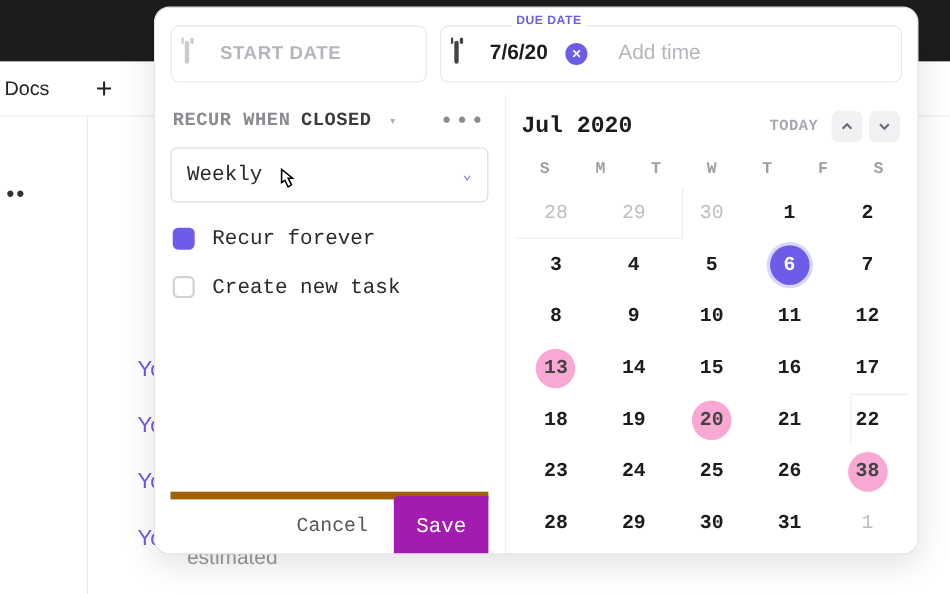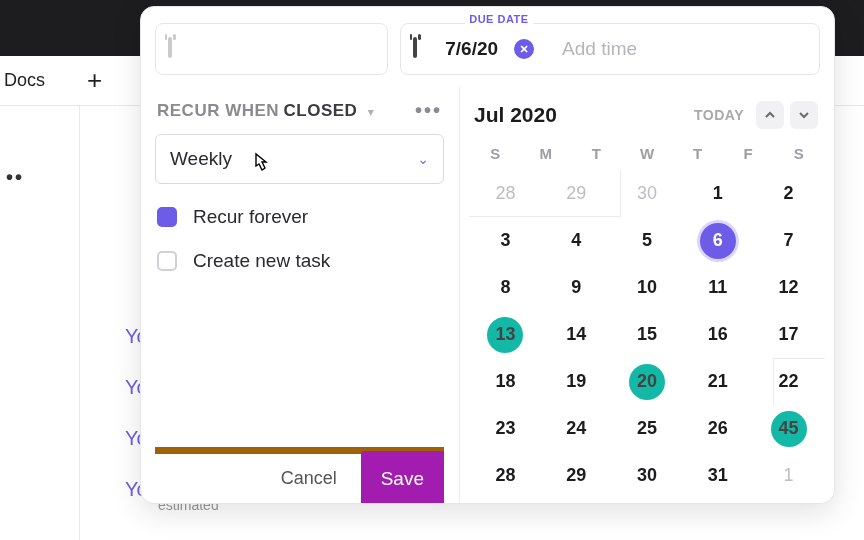--- a/index.html
+++ b/index.html
@@ -65,24 +65,24 @@
     top: 325px;
     display: flex;
     flex-direction: column;
     gap: 28px;
     color: #6c5ce7;
     font-size: 20px;
     font-weight: 500;
   }
   .bg-est {
     position: absolute;
-    left: 158px;
+    left: 170px;
     top: 497px;
     color: #999;
-    font-size: 14px;
+    font-size: 19px;
   }
   .dialog {
     position: absolute;
     left: 140px;
     top: 6px;
     width: 695px;
     height: 498px;
     background: #fff;
     border: 1px solid #e6e6ea;
     border-radius: 14px;
@@ -180,20 +180,21 @@
   }
   .add-time {
     color: #b5b5bb;
     font-size: 19px;
     margin-left: 18px;
   }
   .main-row {
     display: flex;
     flex: 1;
     min-height: 0;
+    font-family: Liberation Mono, monospace;
   }
   .left-pane {
     width: 318px;
     border-right: 1px solid transparent;
     padding: 12px 14px 0 14px;
     display: flex;
     flex-direction: column;
     position: relative;
   }
   .recur-head {
@@ -368,21 +369,21 @@
     display: flex;
     align-items: center;
     justify-content: center;
   }
   .day.selected .circ {
     background: #6c5ce7;
     color: #fff;
     box-shadow: 0 0 0 3px rgba(108,92,231,0.25);
   }
   .day.recur .circ {
-    background: #14b8a6;
+    background: #f9a8d4;
     color: #444;
   }
   .prev-month-box {
     position: absolute;
     left: -1px;
     top: 0;
     width: calc(100% * 3 / 7);
     height: 47px;
     border: 1px solid #ececef;
     border-top: none;
@@ -417,20 +418,21 @@
   <span>Yo</span>
   <span>Yo</span>
 </div>
 <div class="bg-est">estimated</div>
 
 <div class="dialog">
 
   <div class="date-row">
     <div class="date-box">
       <span class="cal-icon"><span class="cal-icon-body"></span></span>
+      <span class="start-ph">START DATE</span>
     </div>
     <div class="date-box due-box">
       <span class="due-label">DUE DATE</span>
       <span class="cal-icon cal-icon-dark"><span class="cal-icon-body"></span></span>
       <span class="due-val">7/6/20</span>
       <span class="clear-btn">✕</span>
       <span class="add-time">Add time</span>
     </div>
   </div>
 
@@ -584,21 +586,21 @@
           <div class="day">
             <span class="circ">24</span>
           </div>
           <div class="day">
             <span class="circ">25</span>
           </div>
           <div class="day">
             <span class="circ">26</span>
           </div>
           <div class="day recur">
-            <span class="circ">45</span>
+            <span class="circ">38</span>
           </div>
           <div class="day">
             <span class="circ">28</span>
           </div>
           <div class="day">
             <span class="circ">29</span>
           </div>
           <div class="day">
             <span class="circ">30</span>
           </div>

